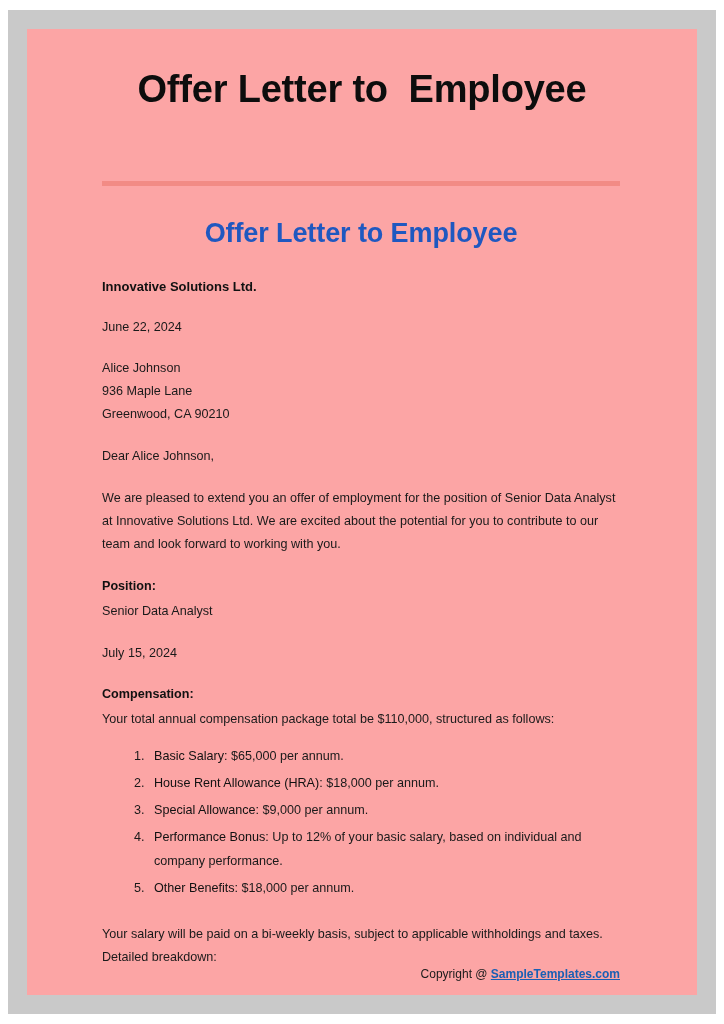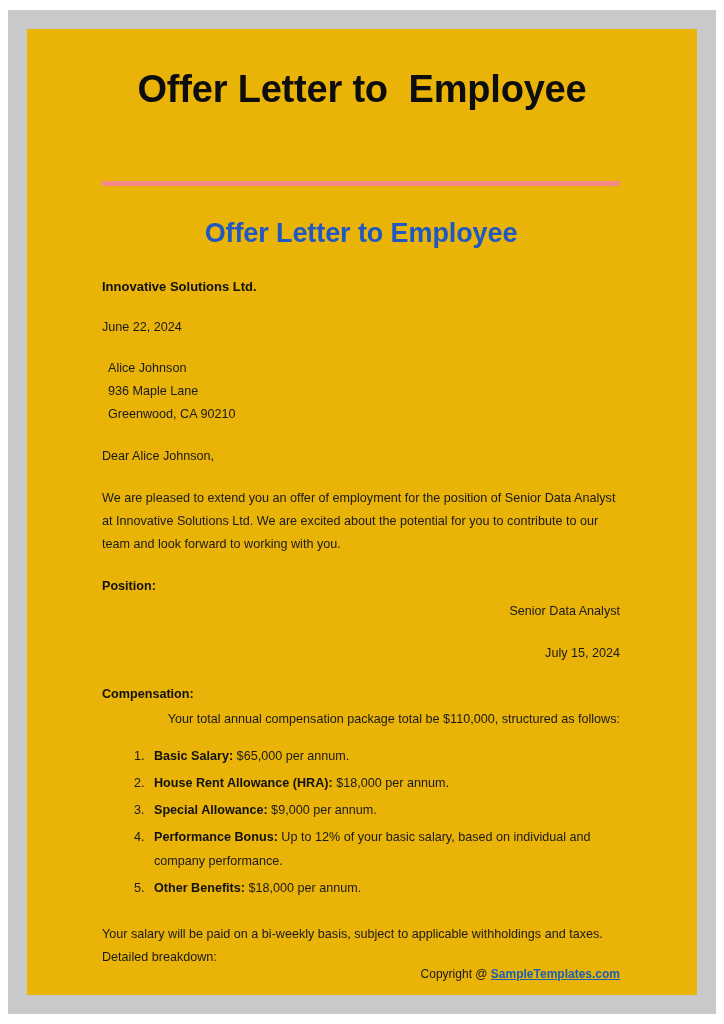--- a/index.html
+++ b/index.html
@@ -26,21 +26,21 @@
     border: 19px solid #c9c9c9;
     background: #ffffff;
   }
 
   .page-sheet {
     position: absolute;
     left: 0;
     top: 0;
     right: 0;
     bottom: 0;
-    background: #eab308;
+    background: #fca5a5;
     overflow: hidden;
   }
 
   
   .doc-title {
     margin: 0;
     padding: 38px 0 0 0;
     text-align: center;
     font-size: 38px;
     line-height: 1.16;
@@ -83,55 +83,54 @@
   }
 
   .para {
     margin: 0 0 19px 0;
     font-size: 12.6px;
     color: #1a1a1a;
     line-height: 1.82;
   }
 
   .addr-block {
-    margin: 0 0 19px 6px;
+    margin: 0 0 19px 0;
     font-size: 12.6px;
     color: #1a1a1a;
     line-height: 1.82;
   }
   .addr-block div { white-space: pre; }
 
   .label {
     margin: 0 0 2px 0;
     font-size: 12.6px;
     font-weight: 700;
     color: #111111;
     line-height: 1.82;
   }
   .label-value {
     margin: 0 0 19px 0;
     font-size: 12.6px;
     color: #1a1a1a;
     line-height: 1.82;
-    text-align: right;
   }
 
   ol.comp-list {
     margin: 14px 0 22px 0;
     padding: 0 0 0 46px;
     font-size: 12.6px;
     color: #1a1a1a;
     line-height: 1.9;
   }
   ol.comp-list li {
     margin: 0 0 3px 0;
     padding-left: 6px;
   }
   ol.comp-list li .item-label {
-    font-weight: 700;
+    font-weight: 400;
     color: #111111;
   }
 
   
   .footer {
     position: absolute;
     left: 75px;
     width: 518px;
     top: 938px;
     text-align: right;

